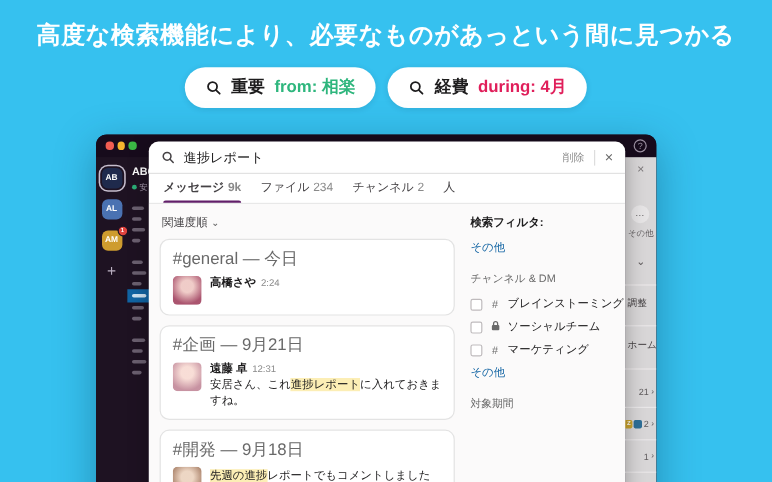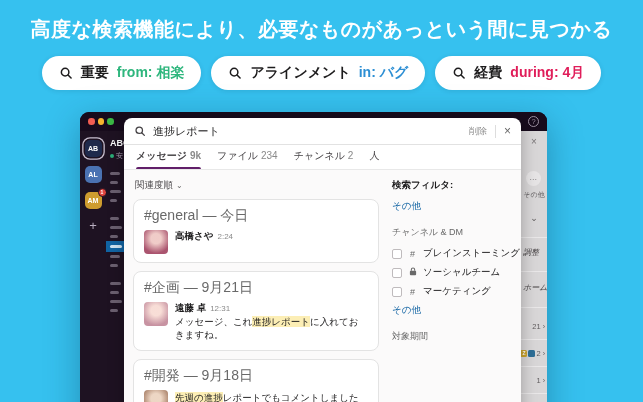--- a/index.html
+++ b/index.html
@@ -62,21 +62,21 @@
   .mini-row.sel .bar { background:#cfe3f2; }
   .mini-gap { height:9px; }
   
   .bg-strip { position:absolute; right:0; top:19px; bottom:0; width:26px; background:#d8d6d7; }
   .s-close { position:absolute; top:5px; left:0; width:100%; text-align:center; color:#7b7779; font-size:10px; }
   .s-more-c { position:absolute; top:40px; left:5px; width:15px; height:15px; border-radius:50%;
     background:#e6e4e5; color:#5f5b5d; font-size:8px; line-height:13px; text-align:center; letter-spacing:.5px; }
   .s-more-l { position:absolute; top:59px; left:0; width:100%; text-align:center; font-size:7px; color:#5f5b5d; }
   .s-chev { position:absolute; top:82px; left:0; width:100%; text-align:center; font-size:9px; color:#5f5b5d; }
   .s-line { position:absolute; left:0; width:100%; height:1px; background:#e9e7e8; }
-  .s-txt { position:absolute; left:2px; font-size:8px; color:#474345; white-space:nowrap;font-style:italic; }
+  .s-txt { position:absolute; left:2px; font-size:8px; color:#474345; white-space:nowrap; }
   .s-rows { position:absolute; top:182px; left:0; right:0; }
   .s-row { height:27px; display:flex; align-items:center; justify-content:flex-end;
     gap:1px; padding-right:2px; font-size:7.5px; color:#5f5b5d; border-bottom:1px solid #e9e7e8; }
   .s-badge { width:7px; height:7px; border-radius:1.5px; color:#fff; font-size:5px;
     line-height:7px; text-align:center; font-weight:700; flex:none; }
   .s-row .chev { font-size:7px; margin-left:1px; }
   
   .modal {
     position:absolute; left:44px; top:6px; width:397px; height:324px;
     background:#fff; border-radius:8px; overflow:hidden;
@@ -138,28 +138,20 @@
           <line x1="10.3" y1="10.3" x2="13.8" y2="13.8" stroke="currentColor" stroke-width="1.7" stroke-linecap="round"></line>
         </svg>
         <span class="kw">重要</span>
         <span class="mod" style="color: rgb(46, 182, 125);">from: 相楽</span>
       </div>
       <div class="pill">
         <svg class="mag" viewBox="0 0 16 16">
           <circle cx="7" cy="7" r="4.3" fill="none" stroke="currentColor" stroke-width="1.7"></circle>
           <line x1="10.3" y1="10.3" x2="13.8" y2="13.8" stroke="currentColor" stroke-width="1.7" stroke-linecap="round"></line>
         </svg>
-        <span class="kw">アラインメント</span>
-        <span class="mod" style="color: rgb(45, 143, 212);">in: バグ</span>
-      </div>
-      <div class="pill">
-        <svg class="mag" viewBox="0 0 16 16">
-          <circle cx="7" cy="7" r="4.3" fill="none" stroke="currentColor" stroke-width="1.7"></circle>
-          <line x1="10.3" y1="10.3" x2="13.8" y2="13.8" stroke="currentColor" stroke-width="1.7" stroke-linecap="round"></line>
-        </svg>
         <span class="kw">経費</span>
         <span class="mod" style="color: rgb(224, 30, 90);">during: 4月</span>
       </div>
     </div>
 
   <div class="window">
 
     <div class="titlebar">
       <div class="lights">
         <span class="light r"></span>
@@ -295,21 +287,21 @@
                     <div class="author-line"><span class="author">高橋さや</span><span class="time">2:24</span></div>
                   </div>
                 </div>
               </div>
               <div class="card">
                 <div class="card-head">#企画 — 9月21日</div>
                 <div class="msg-row">
                   <div class="avatar" style="background-color: rgb(227, 167, 184);"></div>
                   <div class="msg-col">
                     <div class="author-line"><span class="author">遠藤 卓</span><span class="time">12:31</span></div>
-                    <div class="msg-text"><span>メッセージ、これ</span><span class="hl">進捗レポート</span><span>に入れておきますね。</span></div>
+                    <div class="msg-text"><span>安居さん、これ</span><span class="hl">進捗レポート</span><span>に入れておきますね。</span></div>
                   </div>
                 </div>
               </div>
               <div class="card">
                 <div class="card-head">#開発 — 9月18日</div>
                 <div class="msg-row">
                   <div class="avatar" style="background-color: rgb(185, 138, 110);"></div>
                   <div class="msg-col">
                     <div class="msg-text"><span class="hl">先週の進捗</span><span>レポートでもコメントしましたが、改めて、ポストします。新しいコピーを入れて画像を修正しました。最終確認をお願いします。</span></div>
                   </div>

